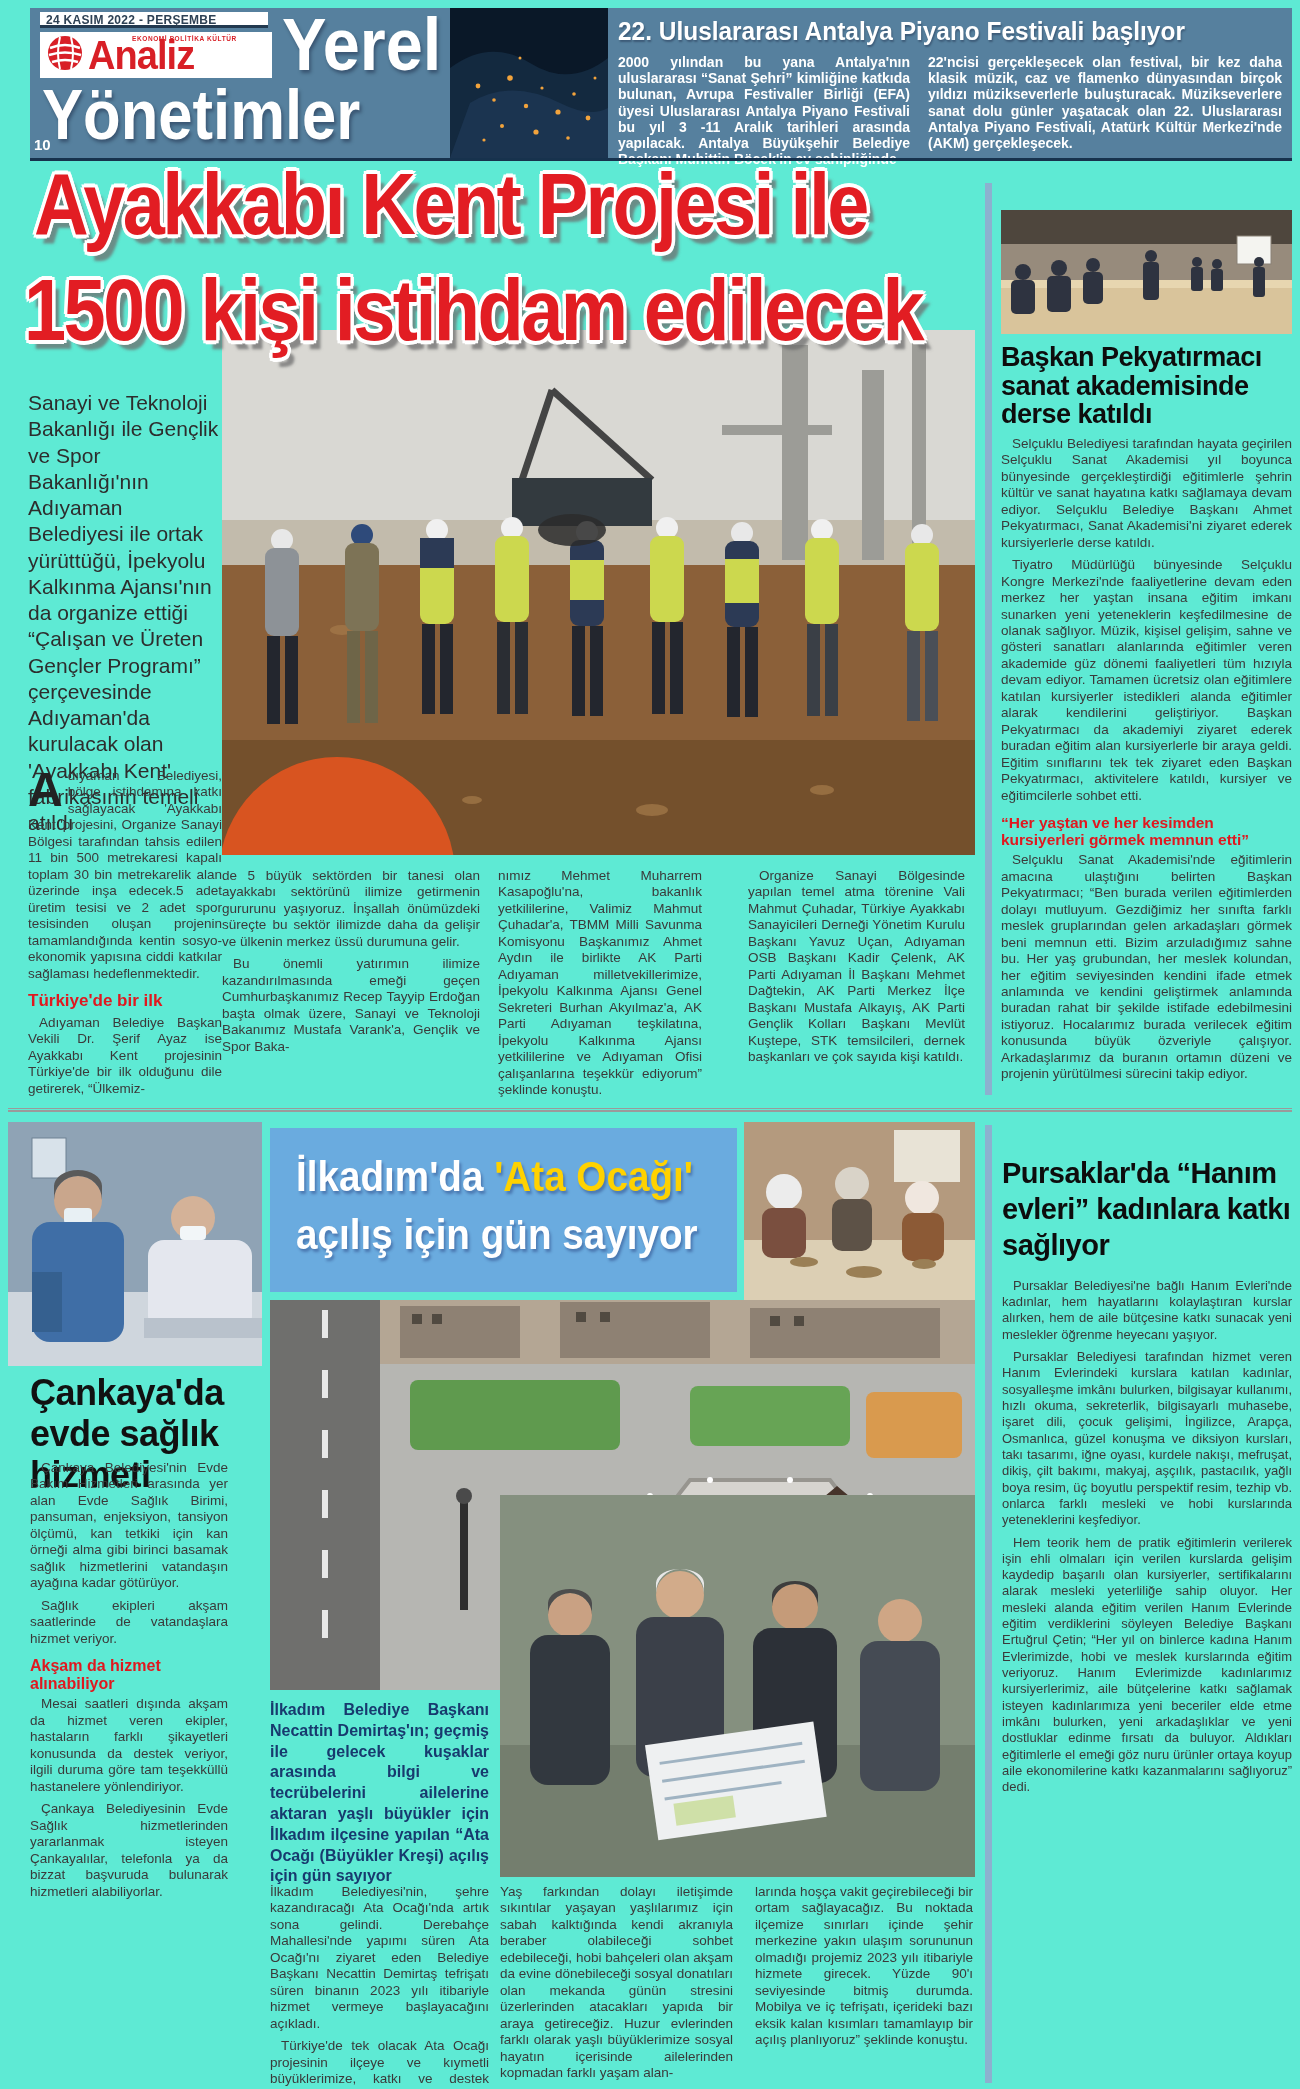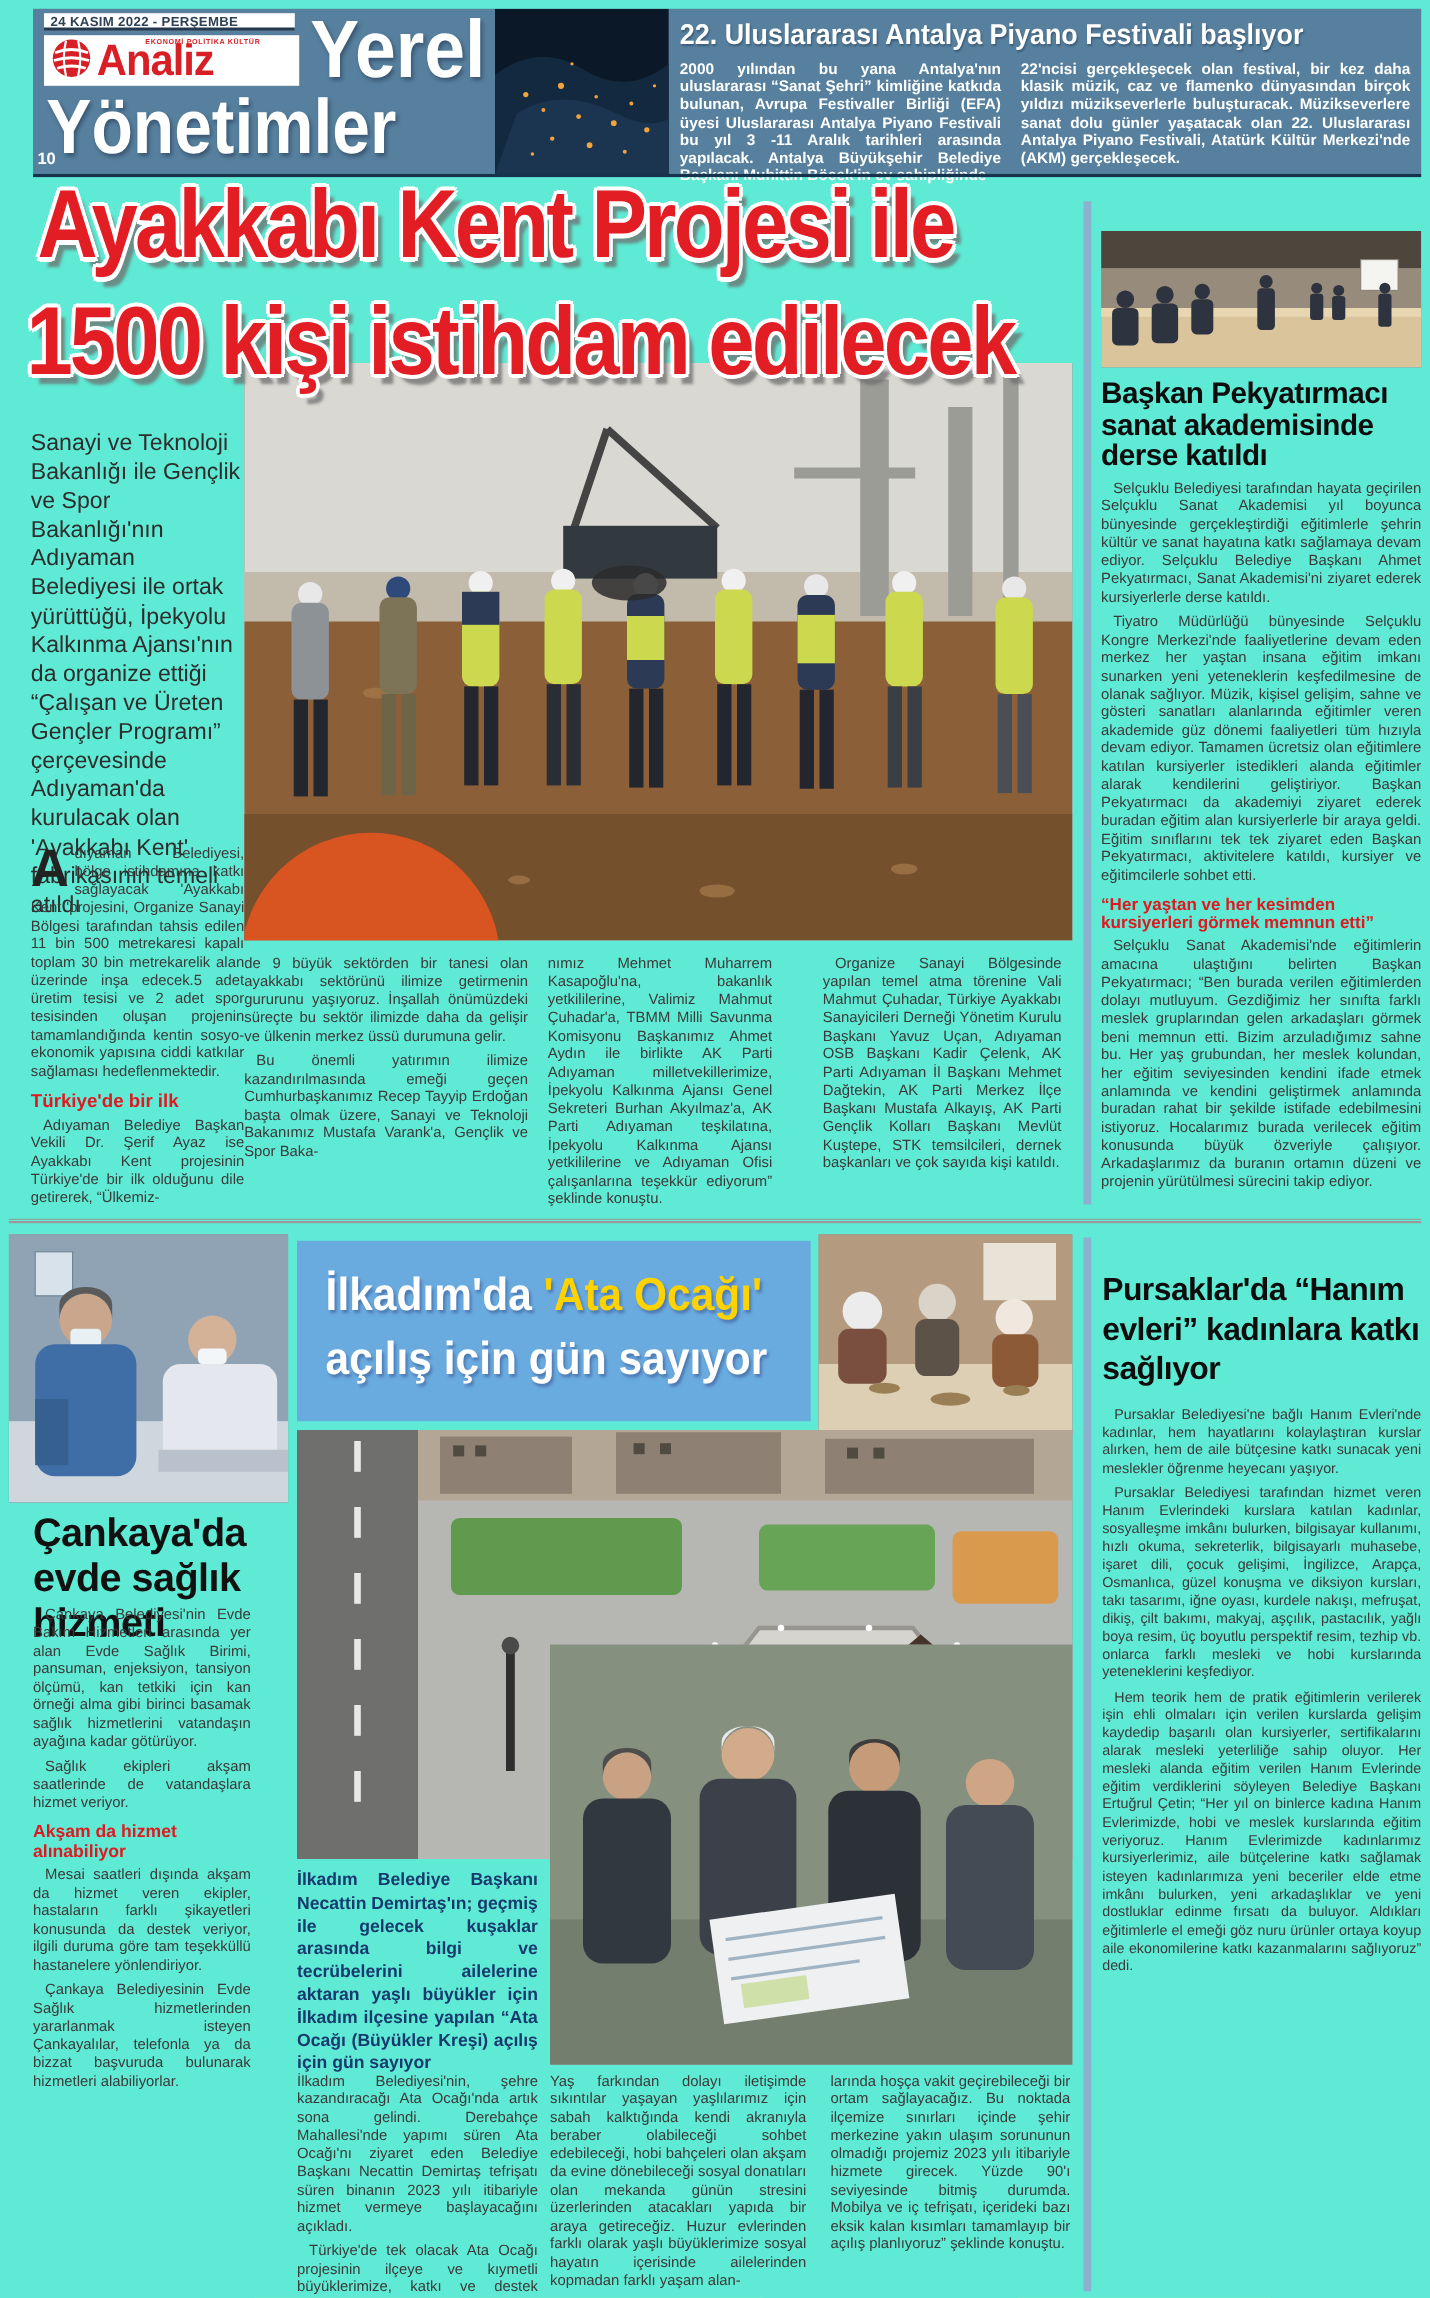--- a/index.html
+++ b/index.html
@@ -231,21 +231,21 @@
             <rect x="-15" y="96" width="13" height="90" fill="#4a4f57"></rect>
             <rect x="3" y="96" width="13" height="90" fill="#4a4f57"></rect>
           </g>
       </g>
       <ellipse cx="350" cy="200" rx="34" ry="16" fill="#2b2b2b" opacity=".85"></ellipse>
       <circle cx="115" cy="545" r="118" fill="#d85420"></circle>
     </svg>
   </div>
 
   <div class="ucol ucol1 body-text">
-    <p class="noindent">de 9 büyük sektörden bir tanesi olan ayakkabı sektörünü ilimize getirmenin gururunu yaşıyoruz. İnşallah önümüzdeki süreçte bu sektör ilimizde daha da gelişir ve ülkenin merkez üssü durumuna gelir.</p>
+    <p class="noindent">de 5 büyük sektörden bir tanesi olan ayakkabı sektörünü ilimize getirmenin gururunu yaşıyoruz. İnşallah önümüzdeki süreçte bu sektör ilimizde daha da gelişir ve ülkenin merkez üssü durumuna gelir.</p>
     <p>Bu önemli yatırımın ilimize kazandırılmasında emeği geçen Cumhurbaşkanımız Recep Tayyip Erdoğan başta olmak üzere, Sanayi ve Teknoloji Bakanımız Mustafa Varank'a, Gençlik ve Spor Baka-</p>
   </div>
   <div class="ucol ucol2 body-text">
     <p class="noindent">nımız Mehmet Muharrem Kasapoğlu'na, bakanlık yetkililerine, Valimiz Mahmut Çuhadar'a, TBMM Milli Savunma Komisyonu Başkanımız Ahmet Aydın ile birlikte AK Parti Adıyaman milletvekillerimize, İpekyolu Kalkınma Ajansı Genel Sekreteri Burhan Akyılmaz'a, AK Parti Adıyaman teşkilatına, İpekyolu Kalkınma Ajansı yetkililerine ve Adıyaman Ofisi çalışanlarına teşekkür ediyorum” şeklinde konuştu.</p>
   </div>
   <div class="ucol ucol3 body-text">
     <p>Organize Sanayi Bölgesinde yapılan temel atma törenine Vali Mahmut Çuhadar, Türkiye Ayakkabı Sanayicileri Derneği Yönetim Kurulu Başkanı Yavuz Uçan, Adıyaman OSB Başkanı Kadir Çelenk, AK Parti Adıyaman İl Başkanı Mehmet Dağtekin, AK Parti Merkez İlçe Başkanı Mustafa Alkayış, AK Parti Gençlik Kolları Başkanı Mevlüt Kuştepe, STK temsilcileri, dernek başkanları ve çok sayıda kişi katıldı.</p>
   </div>
 
   <div class="abs selcuklu">

